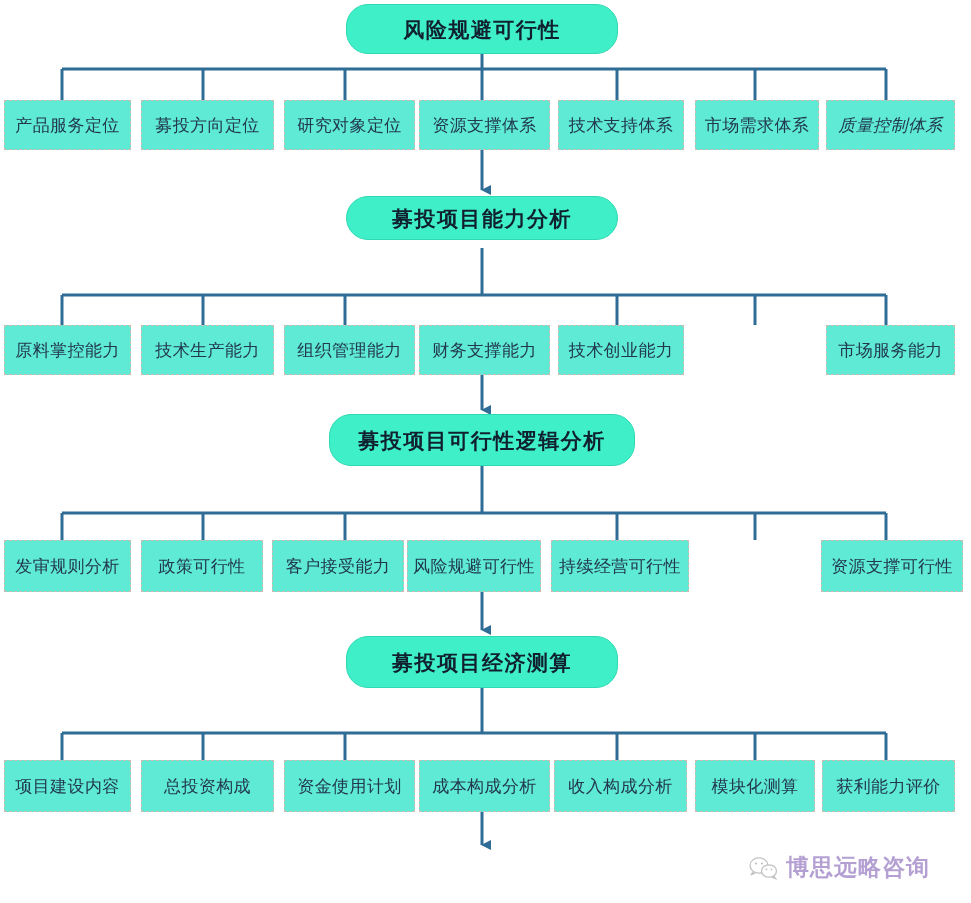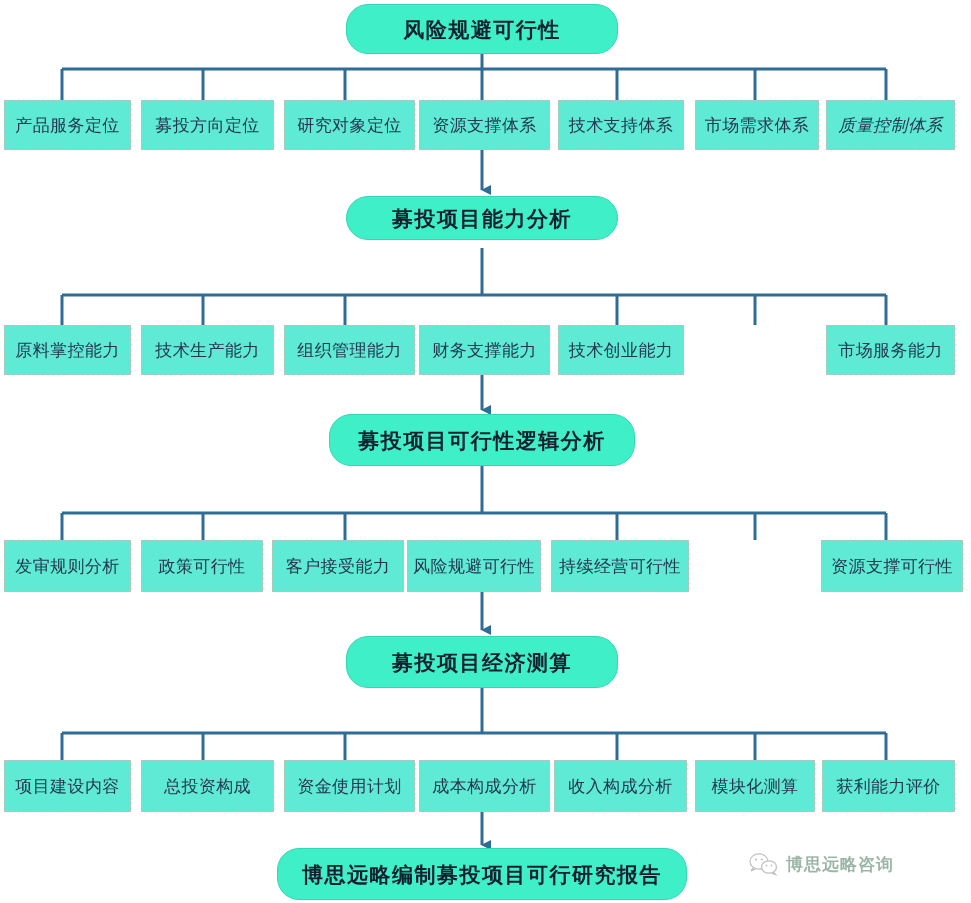--- a/index.html
+++ b/index.html
@@ -74,22 +74,22 @@
     position: absolute;
     z-index: 4;
     left: 748px;
     top: 852px;
     display: flex;
     align-items: center;
     gap: 8px;
     opacity: 0.42;
   }
   #watermark .wm-text {
-    color: #14532d;
-    font-size: 17px;
+    color: #4c1d95;
+    font-size: 23px;
     font-weight: 700;
     letter-spacing: 1px;
     white-space: nowrap;
   }
   #watermark .wm-icon {
     width: 30px;
     height: 24px;
     display: block;
   }
 </style>
@@ -163,23 +163,20 @@
   </div>
 
   <div class="stage" style="left:329px; top:414px; width:306px; height:52px;">
     <span>募投项目可行性逻辑分析</span>
   </div>
 
   <div class="stage" style="left:346px; top:636px; width:272px; height:52px;text-align:center;">
     <span>募投项目经济测算</span>
   </div>
 
-  <div class="stage" style="left:277px; top:848px; width:410px; height:52px;">
-    <span>博思远略编制募投项目可行研究报告</span>
-  </div>
 
   <div class="leaf" style="left:4px; top:100px; width:127px; height:50px;">
     <span>产品服务定位</span>
   </div>
   <div class="leaf" style="left:141px; top:100px; width:133px; height:50px;">
     <span>募投方向定位</span>
   </div>
   <div class="leaf" style="left:284px; top:100px; width:131px; height:50px;">
     <span>研究对象定位</span>
   </div>

